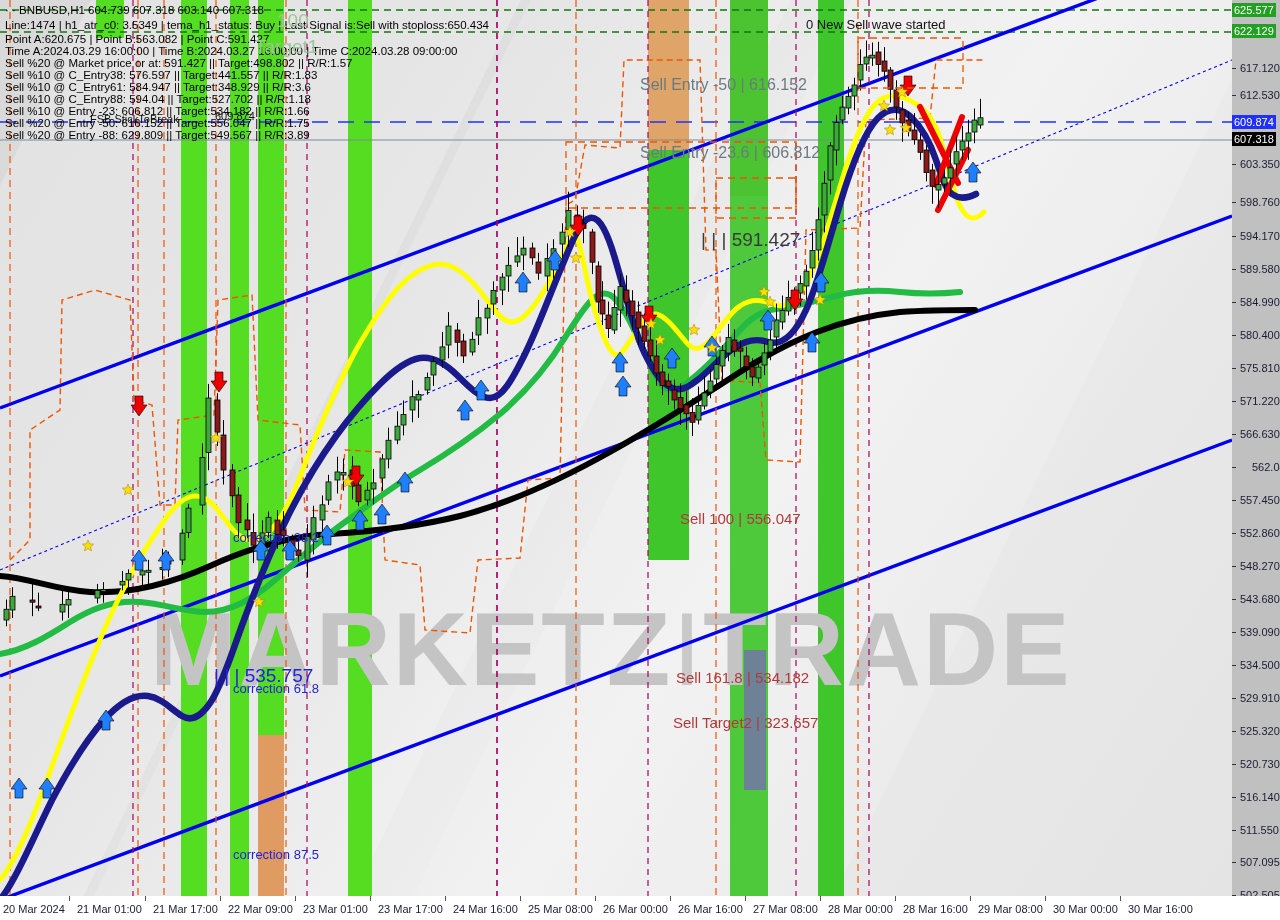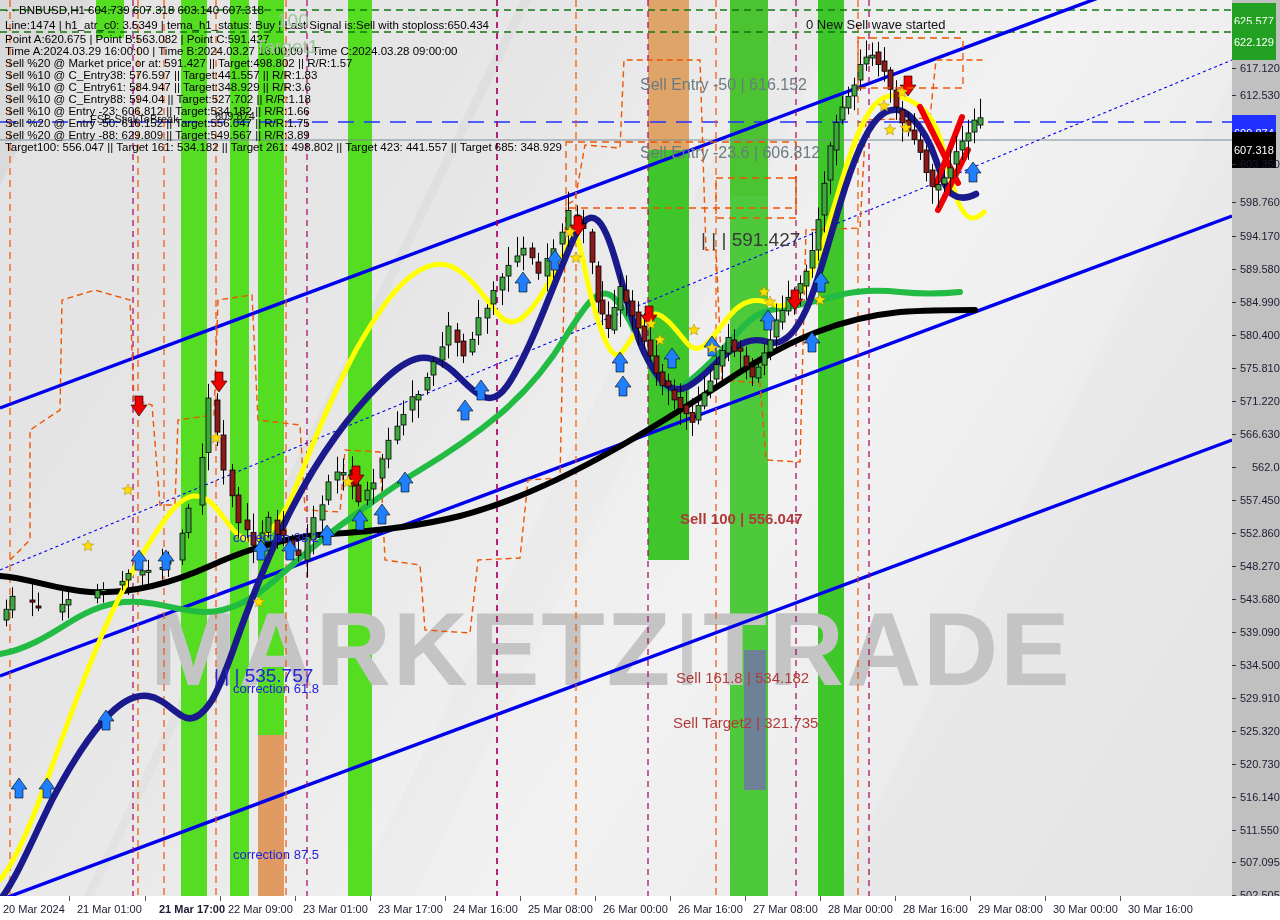--- a/index.html
+++ b/index.html
@@ -35,21 +35,21 @@
   .ann.blue{color:#2222dd;font-size:13px;}
   .ann.bluebig{color:#2222dd;font-size:19px;}
   .ann.black{color:#111;font-size:13px;}
   .ann.greenwm{color:#9ec39a;font-size:19px;}
 
   
   #yaxis{position:absolute;left:1232px;top:0;width:48px;height:896px;background:#c0c0c0;}
   .ytick{position:absolute;left:2px;font-size:11px;color:#1b1b33;white-space:nowrap;
          font-family:"Liberation Sans",sans-serif;}
   .ydash{position:absolute;left:0px;width:4px;height:1px;background:#333;}
-  .ybadge{position:absolute;left:0px;font-size:11px;padding:12px 2px;white-space:nowrap;
+  .ybadge{position:absolute;left:0px;font-size:11px;padding:1px 2px;white-space:nowrap;
           font-family:"Liberation Sans",sans-serif;}
 
   
   #xaxis{position:absolute;left:0;top:896px;width:1280px;height:24px;background:#ffffff;}
   .xtick{position:absolute;top:7px;font-size:11px;color:#1b1b33;white-space:nowrap;
          font-family:"Liberation Sans",sans-serif;}
   .xsep{position:absolute;top:0;width:1px;height:5px;background:#555;}
 </style>
 </head>
 <body>
@@ -484,34 +484,33 @@
     <div class="info" style="top:20px;">Line:1474 | h1_atr_c0: 3.5349 | tema_h1_status: Buy | Last Signal is:Sell with stoploss:650.434</div>
     <div class="info" style="top:34px;">Point A:620.675 | Point B:563.082 | Point C:591.427</div>
     <div class="info" style="top:46px;">Time A:2024.03.29 16:00:00 | Time B:2024.03.27 16:00:00 | Time C:2024.03.28 09:00:00</div>
     <div class="info" style="top:58px;">Sell %20 @ Market price or at: 591.427 || Target:498.802 || R/R:1.57</div>
     <div class="info" style="top:70px;">Sell %10 @ C_Entry38: 576.597 || Target:441.557 || R/R:1.83</div>
     <div class="info" style="top:82px;">Sell %10 @ C_Entry61: 584.947 || Target:348.929 || R/R:3.6</div>
     <div class="info" style="top:94px;">Sell %10 @ C_Entry88: 594.04 || Target:527.702 || R/R:1.18</div>
     <div class="info" style="top:106px;text-align:right;">Sell %10 @ Entry -23: 606.812 || Target:534.182 || R/R:1.66</div>
     <div class="info" style="top:118px;">Sell %20 @ Entry -50: 616.152 || Target:556.047 || R/R:1.75</div>
     <div class="info" style="top:130px;">Sell %20 @ Entry -88: 629.809 || Target:549.567 || R/R:3.89</div>
-    <div class="info" style="top:142px;">Target100: 556.047 || Target 161: 534.182 || Target 261: 498.802 || Target 423: 441.557 || Target 685: 348.929</div>
 
     <div class="ann" style="left:90px;top:113px;font-size:11px;color:#111;">FSB StickToBreak</div>
     <div class="ann" style="left:215px;top:110px;font-size:11px;color:#111;">609.874</div>
 
     <div class="ann greenwm" style="left:277px;top:10px;">100</div>
     <div class="ann greenwm" style="left:255px;top:36px;">Target1</div>
     <div class="ann black" style="left:806px;top:17px;">0 New Sell wave started</div>
     <div class="ann gray" style="left:640px;top:76px;">Sell Entry -50 | 616.152</div>
     <div class="ann gray" style="left:640px;top:144px;">Sell Entry -23.6 | 606.812</div>
     <div class="ann" style="left:701px;top:229px;font-size:19px;color:#3a3a3a;">| | | 591.427</div>
-    <div class="ann red" style="left:680px;top:510px;font-weight:bold;">Sell 100 | 556.047</div>
+    <div class="ann red" style="left:680px;top:510px;">Sell 100 | 556.047</div>
     <div class="ann red" style="left:676px;top:669px;">Sell 161.8 | 534.182</div>
-    <div class="ann red" style="left:673px;top:714px;">Sell Target2 | 321.735</div>
+    <div class="ann red" style="left:673px;top:714px;">Sell Target2 | 323.657</div>
     <div class="ann blue" style="left:233px;top:530px;">correction 38.2</div>
     <div class="ann bluebig" style="left:214px;top:665px;">| | | 535.757</div>
     <div class="ann blue" style="left:233px;top:681px;">correction 61.8</div>
     <div class="ann blue" style="left:233px;top:847px;">correction 87.5</div>
 
     <div id="plotborder"></div>
   </div>
 
   <div id="yaxis">
       <div class="ybadge" style="top: 3px; background: rgb(34, 160, 34); color: rgb(255, 255, 255);">625.577</div>
@@ -567,21 +566,21 @@
       <div class="ydash" style="top: 862px;"></div>
       <div class="ytick" style="top: 856px; left: 8px;">507.095</div>
       <div class="ydash" style="top: 895px;"></div>
       <div class="ytick" style="top: 889px; left: 8px;">502.505</div>
     </div>
 
   <div id="xaxis">
       <div class="xtick" style="left: 3px;">20 Mar 2024</div>
       <div class="xtick" style="left: 77px;">21 Mar 01:00</div>
       <div class="xsep" style="left: 69px;"></div>
-      <div class="xtick" style="left: 159px; font-weight: bold;">21 Mar 17:00</div>
+      <div class="xtick" style="left: 153px;">21 Mar 17:00</div>
       <div class="xsep" style="left: 145px;"></div>
       <div class="xtick" style="left: 228px;">22 Mar 09:00</div>
       <div class="xsep" style="left: 220px;"></div>
       <div class="xtick" style="left: 303px;">23 Mar 01:00</div>
       <div class="xsep" style="left: 295px;"></div>
       <div class="xtick" style="left: 378px;">23 Mar 17:00</div>
       <div class="xsep" style="left: 370px;"></div>
       <div class="xtick" style="left: 453px;">24 Mar 16:00</div>
       <div class="xsep" style="left: 445px;"></div>
       <div class="xtick" style="left: 528px;">25 Mar 08:00</div>

